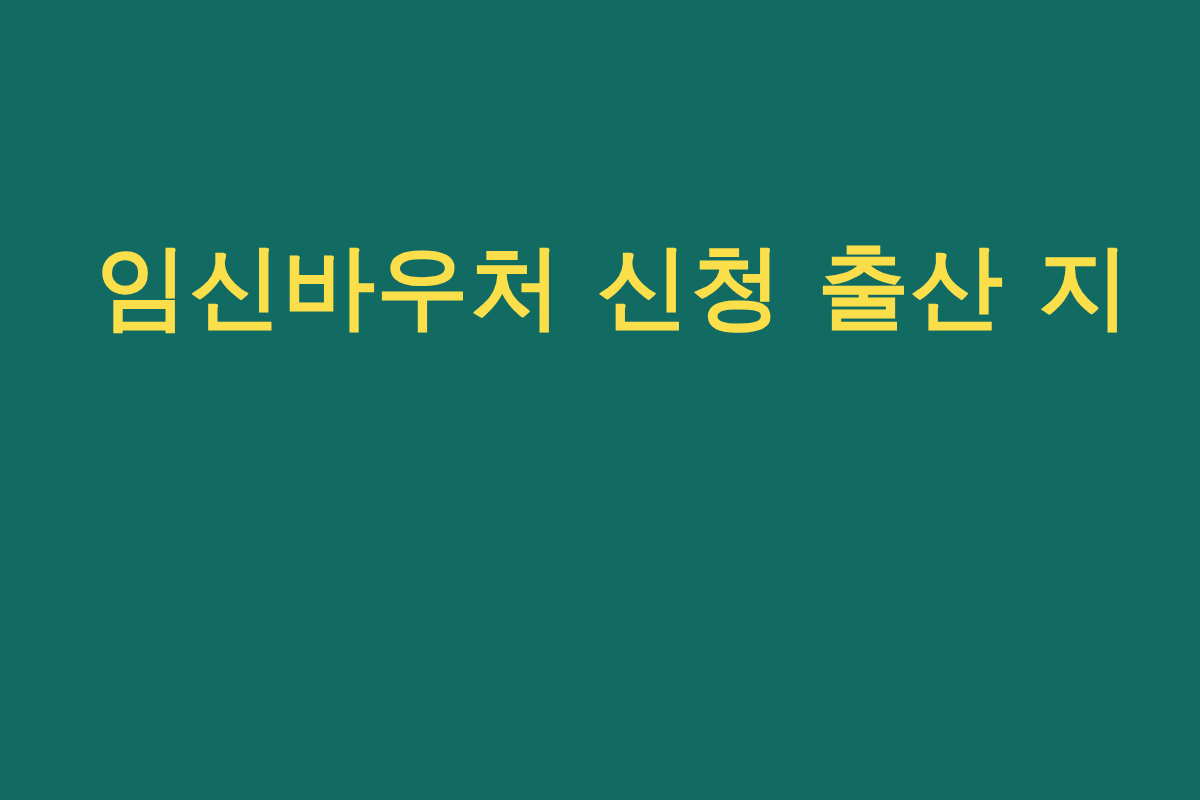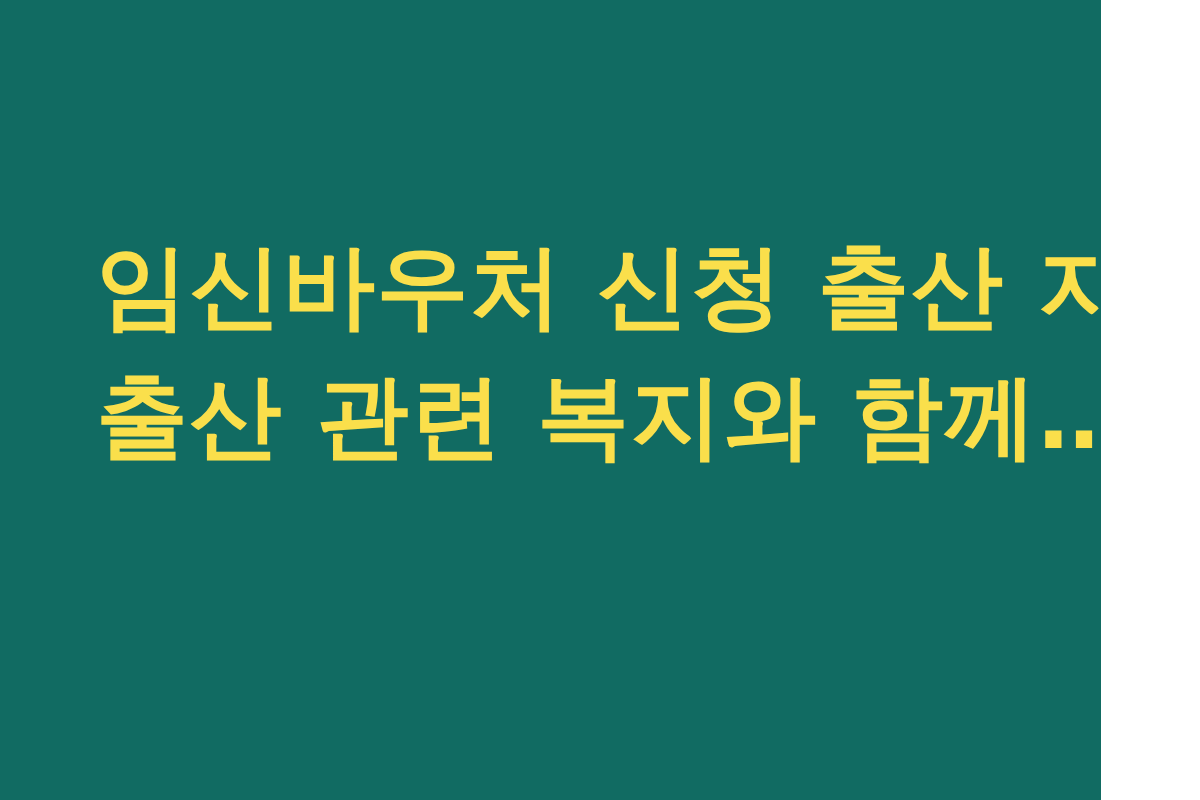--- a/index.html
+++ b/index.html
@@ -10,21 +10,21 @@
 
   body {
     width: 1200px;
     height: 800px;
     overflow: hidden;
     font-family: "Liberation Sans", "DejaVu Sans", sans-serif;
   }
 
   #thumbnail-card {
     position: relative;
-    width: 1101px;
+    width: 1200px;
     height: 800px;
     box-sizing: border-box;
     display: flex;
     flex-direction: column;
     justify-content: center;
     align-items: flex-start;
     background: #116B62;
     overflow: hidden;
   }
 
@@ -54,17 +54,16 @@
 </head>
 <body>
 
 <div id="thumbnail-card">
 
   <div id="headline-block">
 
     <span class="headline-line">임신바우처 신청 출산 지</span>
 
 
-    <span class="headline-line">출산 관련 복지와 함께…</span>
 
   </div>
 
 </div>
 
 </body></html>

